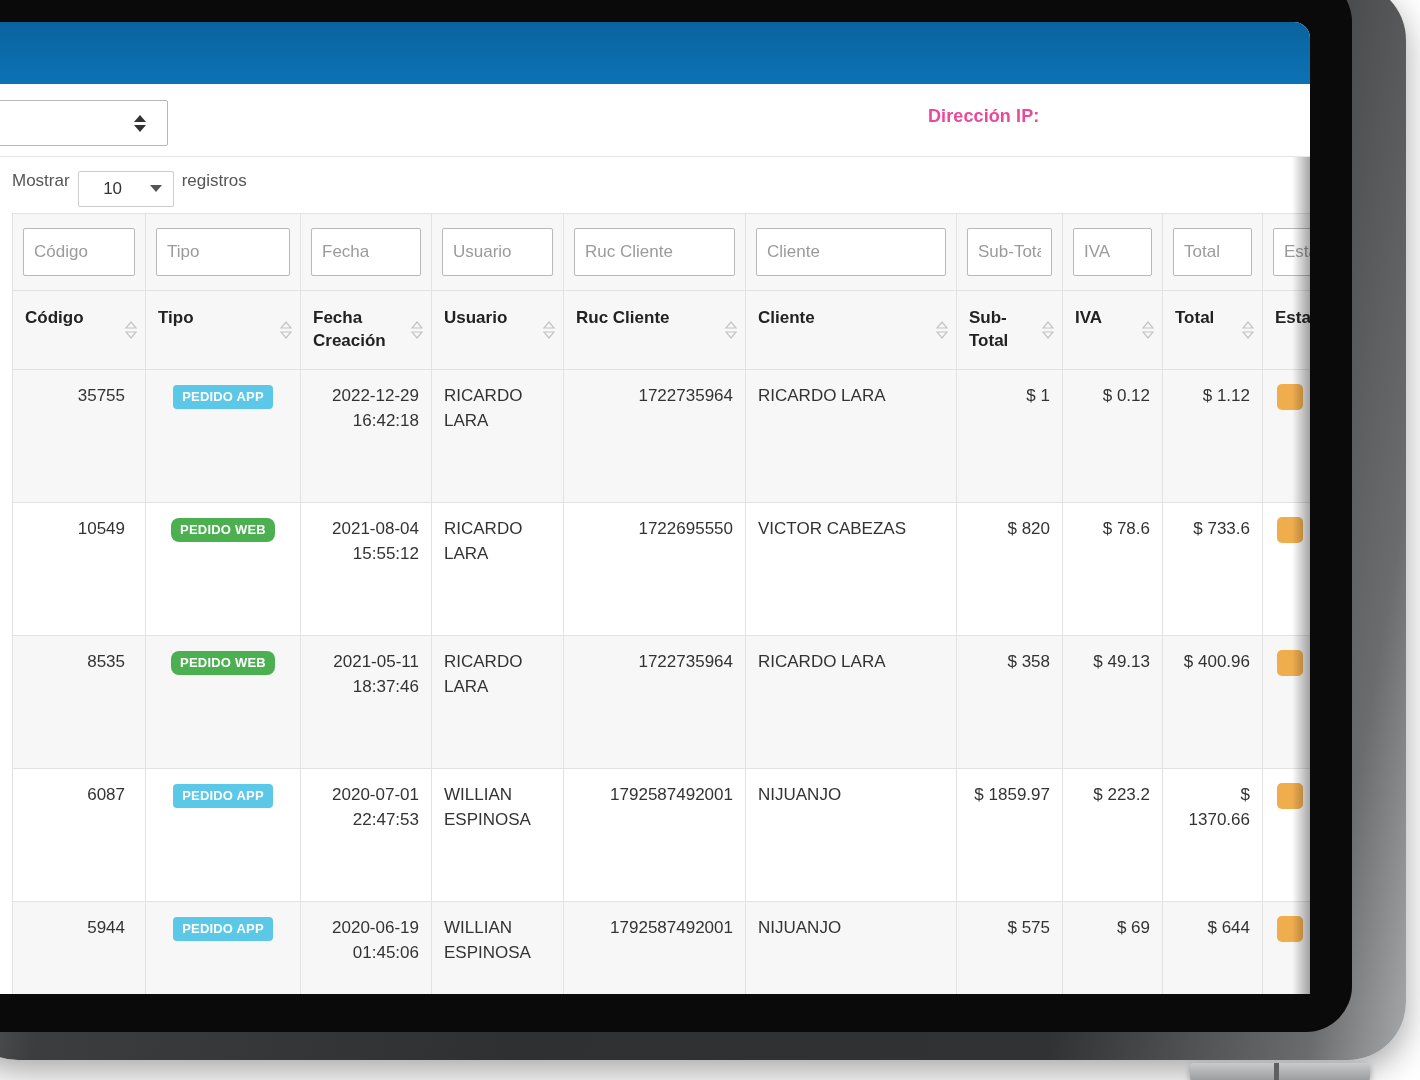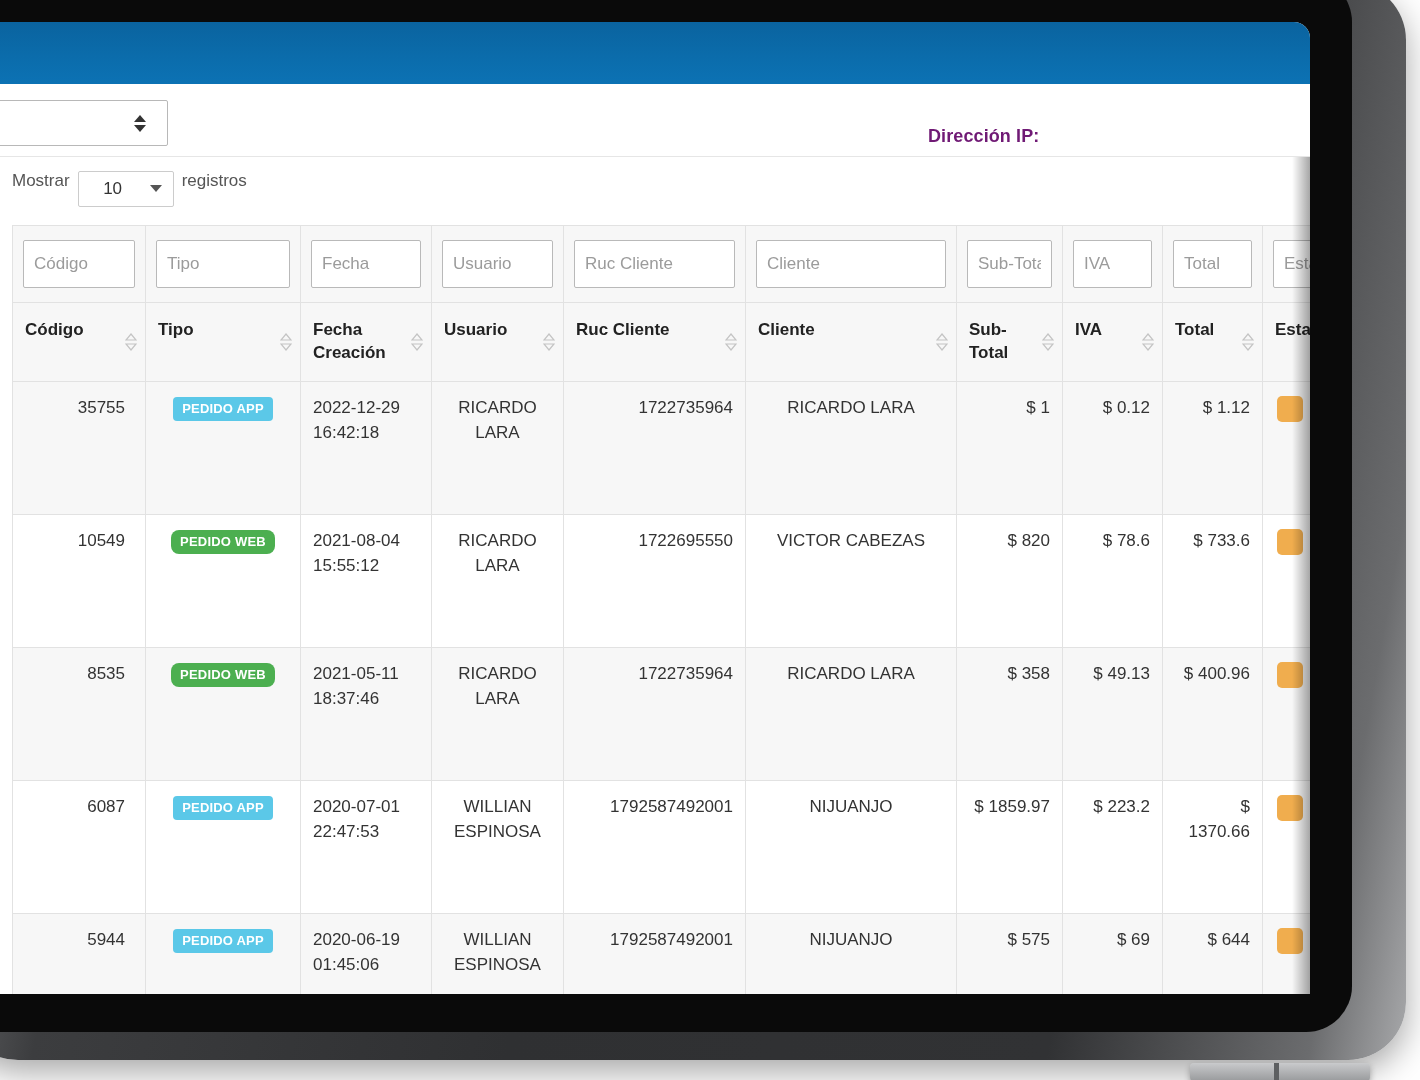--- a/index.html
+++ b/index.html
@@ -72,23 +72,22 @@
   .sel-wrap .caret{
     position:absolute;right:20px;top:50%;transform:translateY(-50%);
     width:14px;height:20px;
     display:flex;flex-direction:column;justify-content:center;align-items:center;gap:3px;
   }
   .sel-wrap .caret i{display:block;width:0;height:0;border-left:6px solid transparent;border-right:6px solid transparent;}
   .sel-wrap .caret i.up{border-bottom:7px solid #333;}
   .sel-wrap .caret i.dn{border-top:7px solid #333;}
   .ip-label{
     position:absolute;left:948px;top:22px;
-    font-size:18px;font-weight:bold;color:#701a75;
+    font-size:18px;font-weight:bold;color:#ec4899;
     letter-spacing:.1px;
-    margin-top:20px;
   }
 
   
   .dt-area{
     position:relative;
     padding:14px 0 0 0;
     background:#fff;
     height:838px;
   }
   .dt-length{
@@ -111,21 +110,21 @@
     position:absolute;right:12px;top:13px;
     width:11px;height:7px;
   }
   .len-select .chev:before{
     content:"";position:absolute;left:0;top:0;
     border-left:6px solid transparent;border-right:6px solid transparent;border-top:7px solid #555;
   }
 
   .tbl-scroll{
     margin-left:32px;
-    margin-top:20px;
+    margin-top:8px;
     width:1330px;
     overflow:hidden;
   }
   table.dt{
     border-collapse:collapse;
     table-layout:fixed;
     width:1360px;
     font-size:17px;
     color:#333;
   }
@@ -179,23 +178,23 @@
     padding:14px 12px;
     height:104px;
     font-size:17px;
     line-height:1.45;
   }
   tbody tr.odd td{background:#f7f7f7;}
   tbody tr.even td{background:#ffffff;}
 
   td.c-codigo{text-align:right;padding-right:20px;}
   td.c-tipo{text-align:center;}
-  td.c-fecha{text-align:left;}
+  td.c-fecha{text-align:right;}
   td.c-num{text-align:right;}
-  td.c-left{text-align:center;}
+  td.c-left{text-align:left;}
   td.c-estado{text-align:left;padding-left:14px;}
 
   .badge{
     display:inline-block;
     padding:5px 9px;
     border-radius:4px;
     color:#fff;
     font-size:13px;
     font-weight:bold;
     letter-spacing:.2px;

